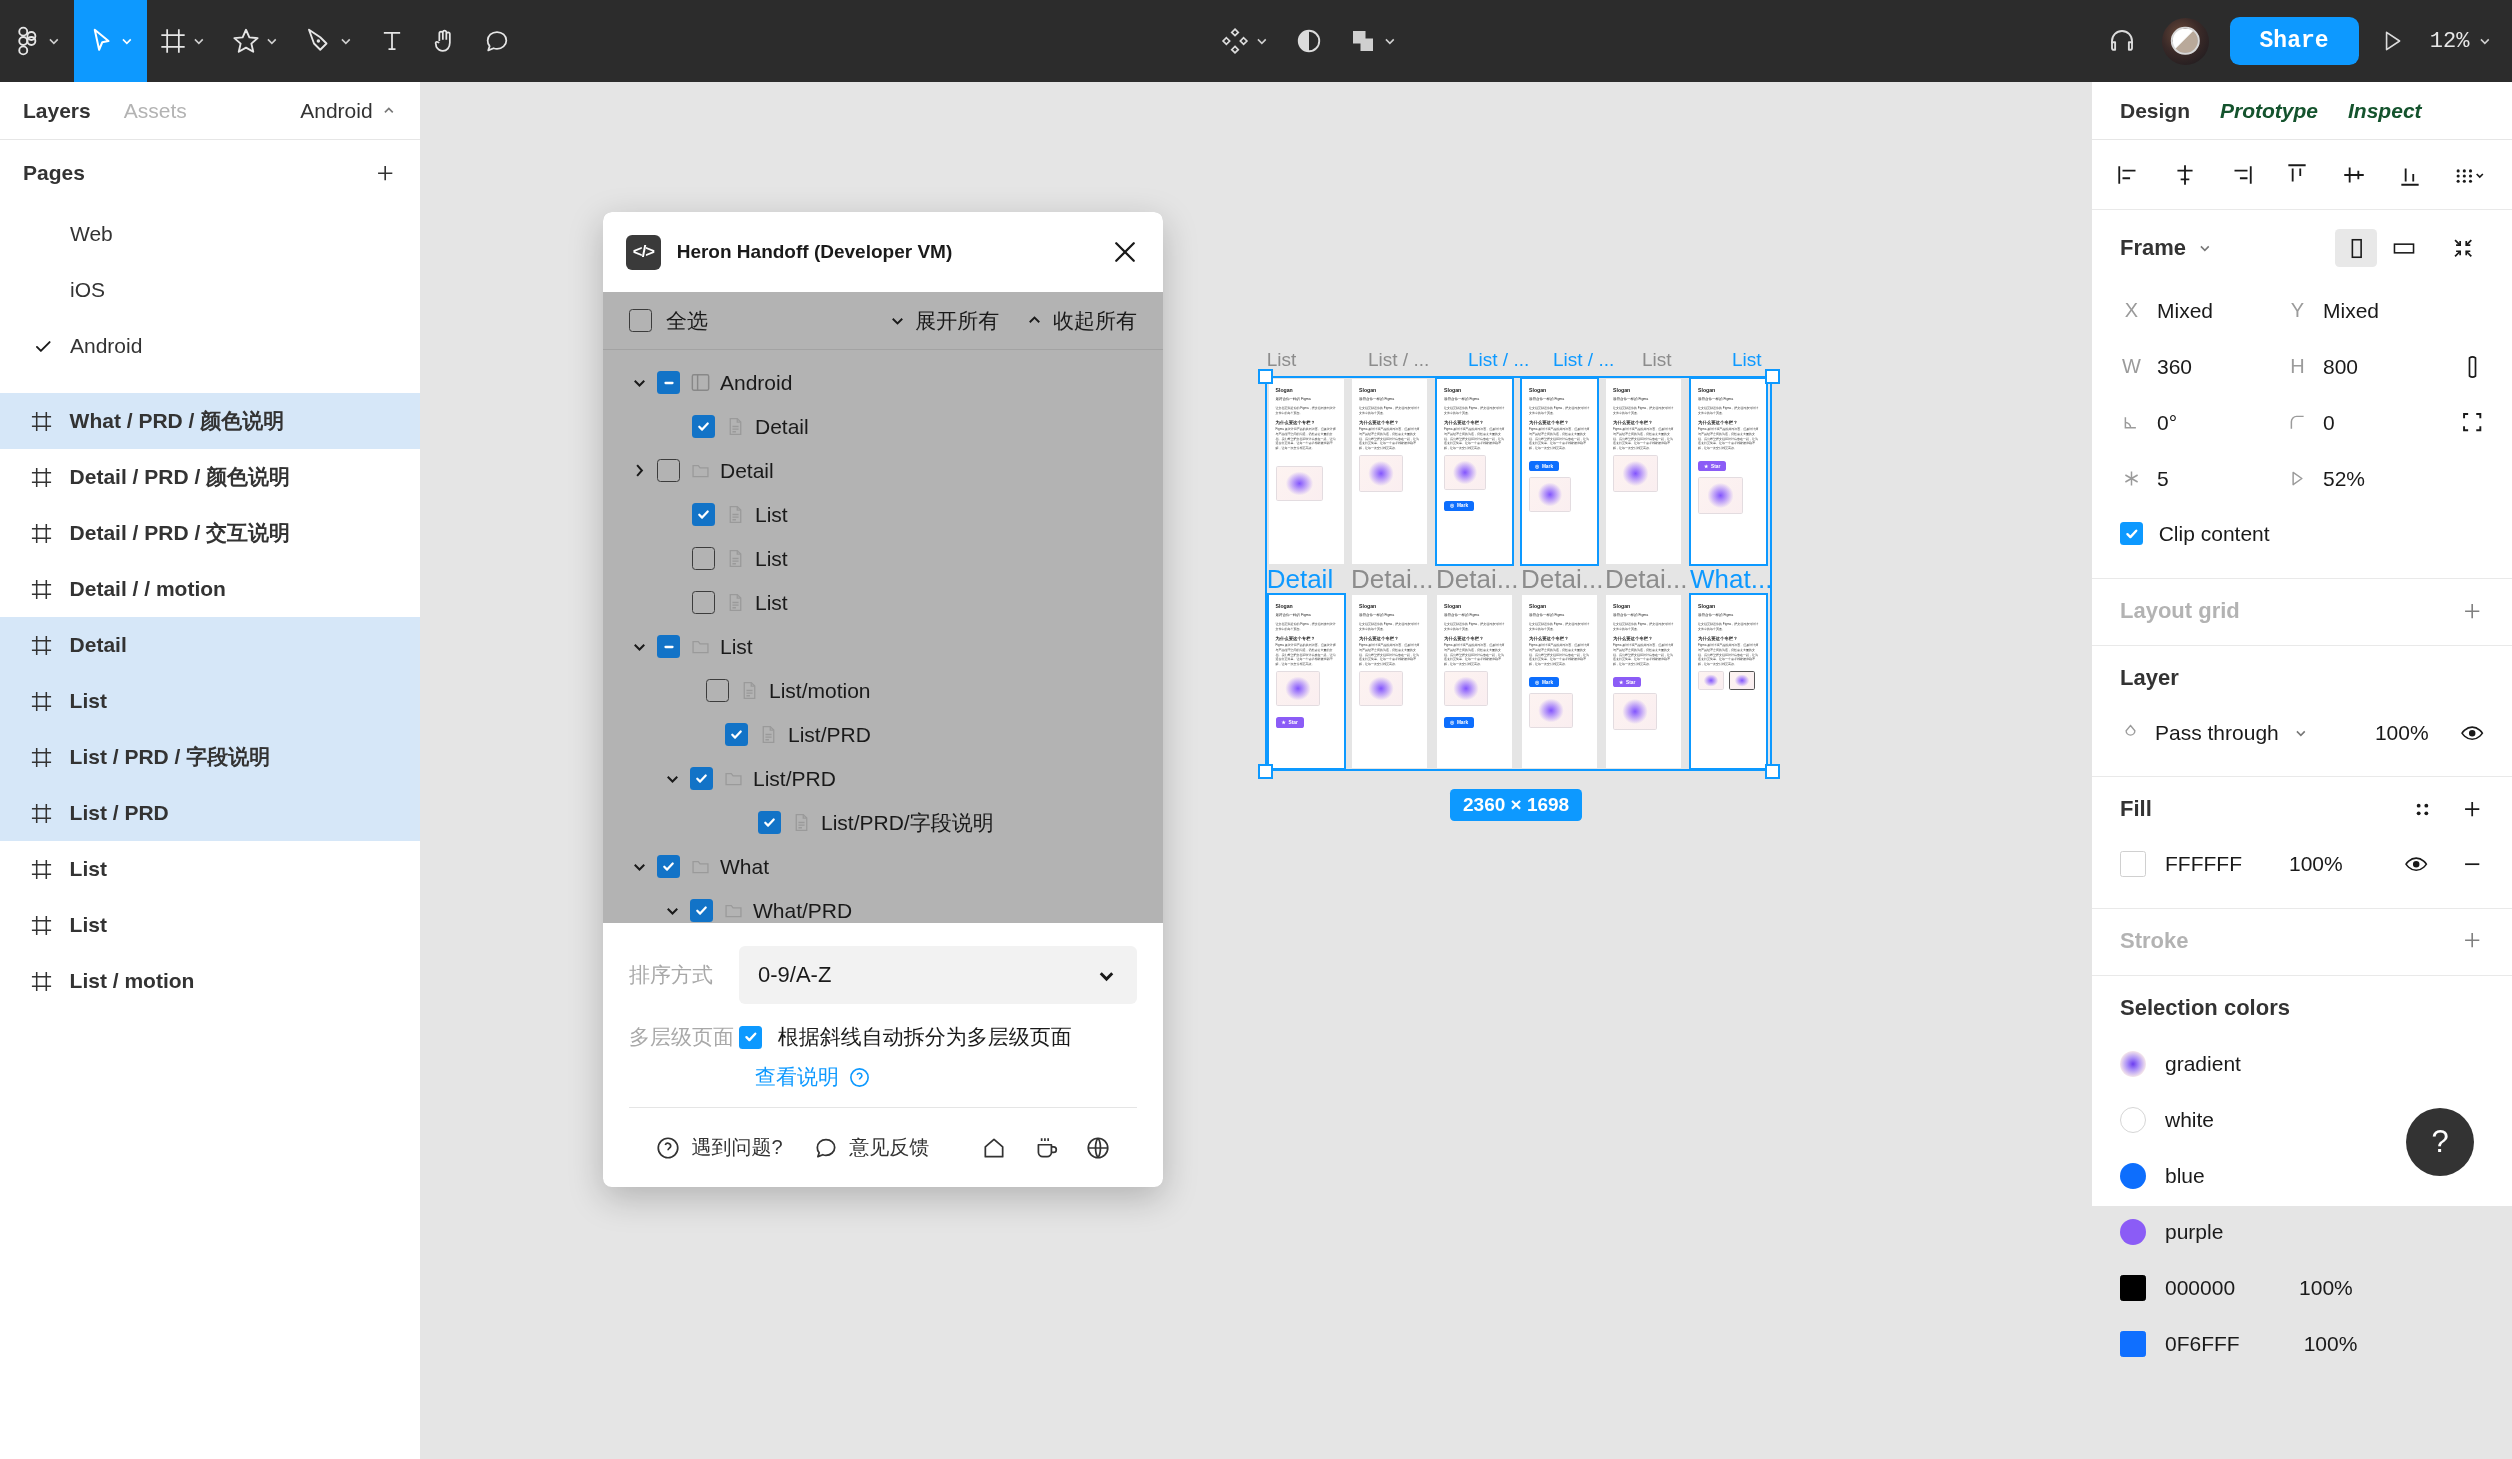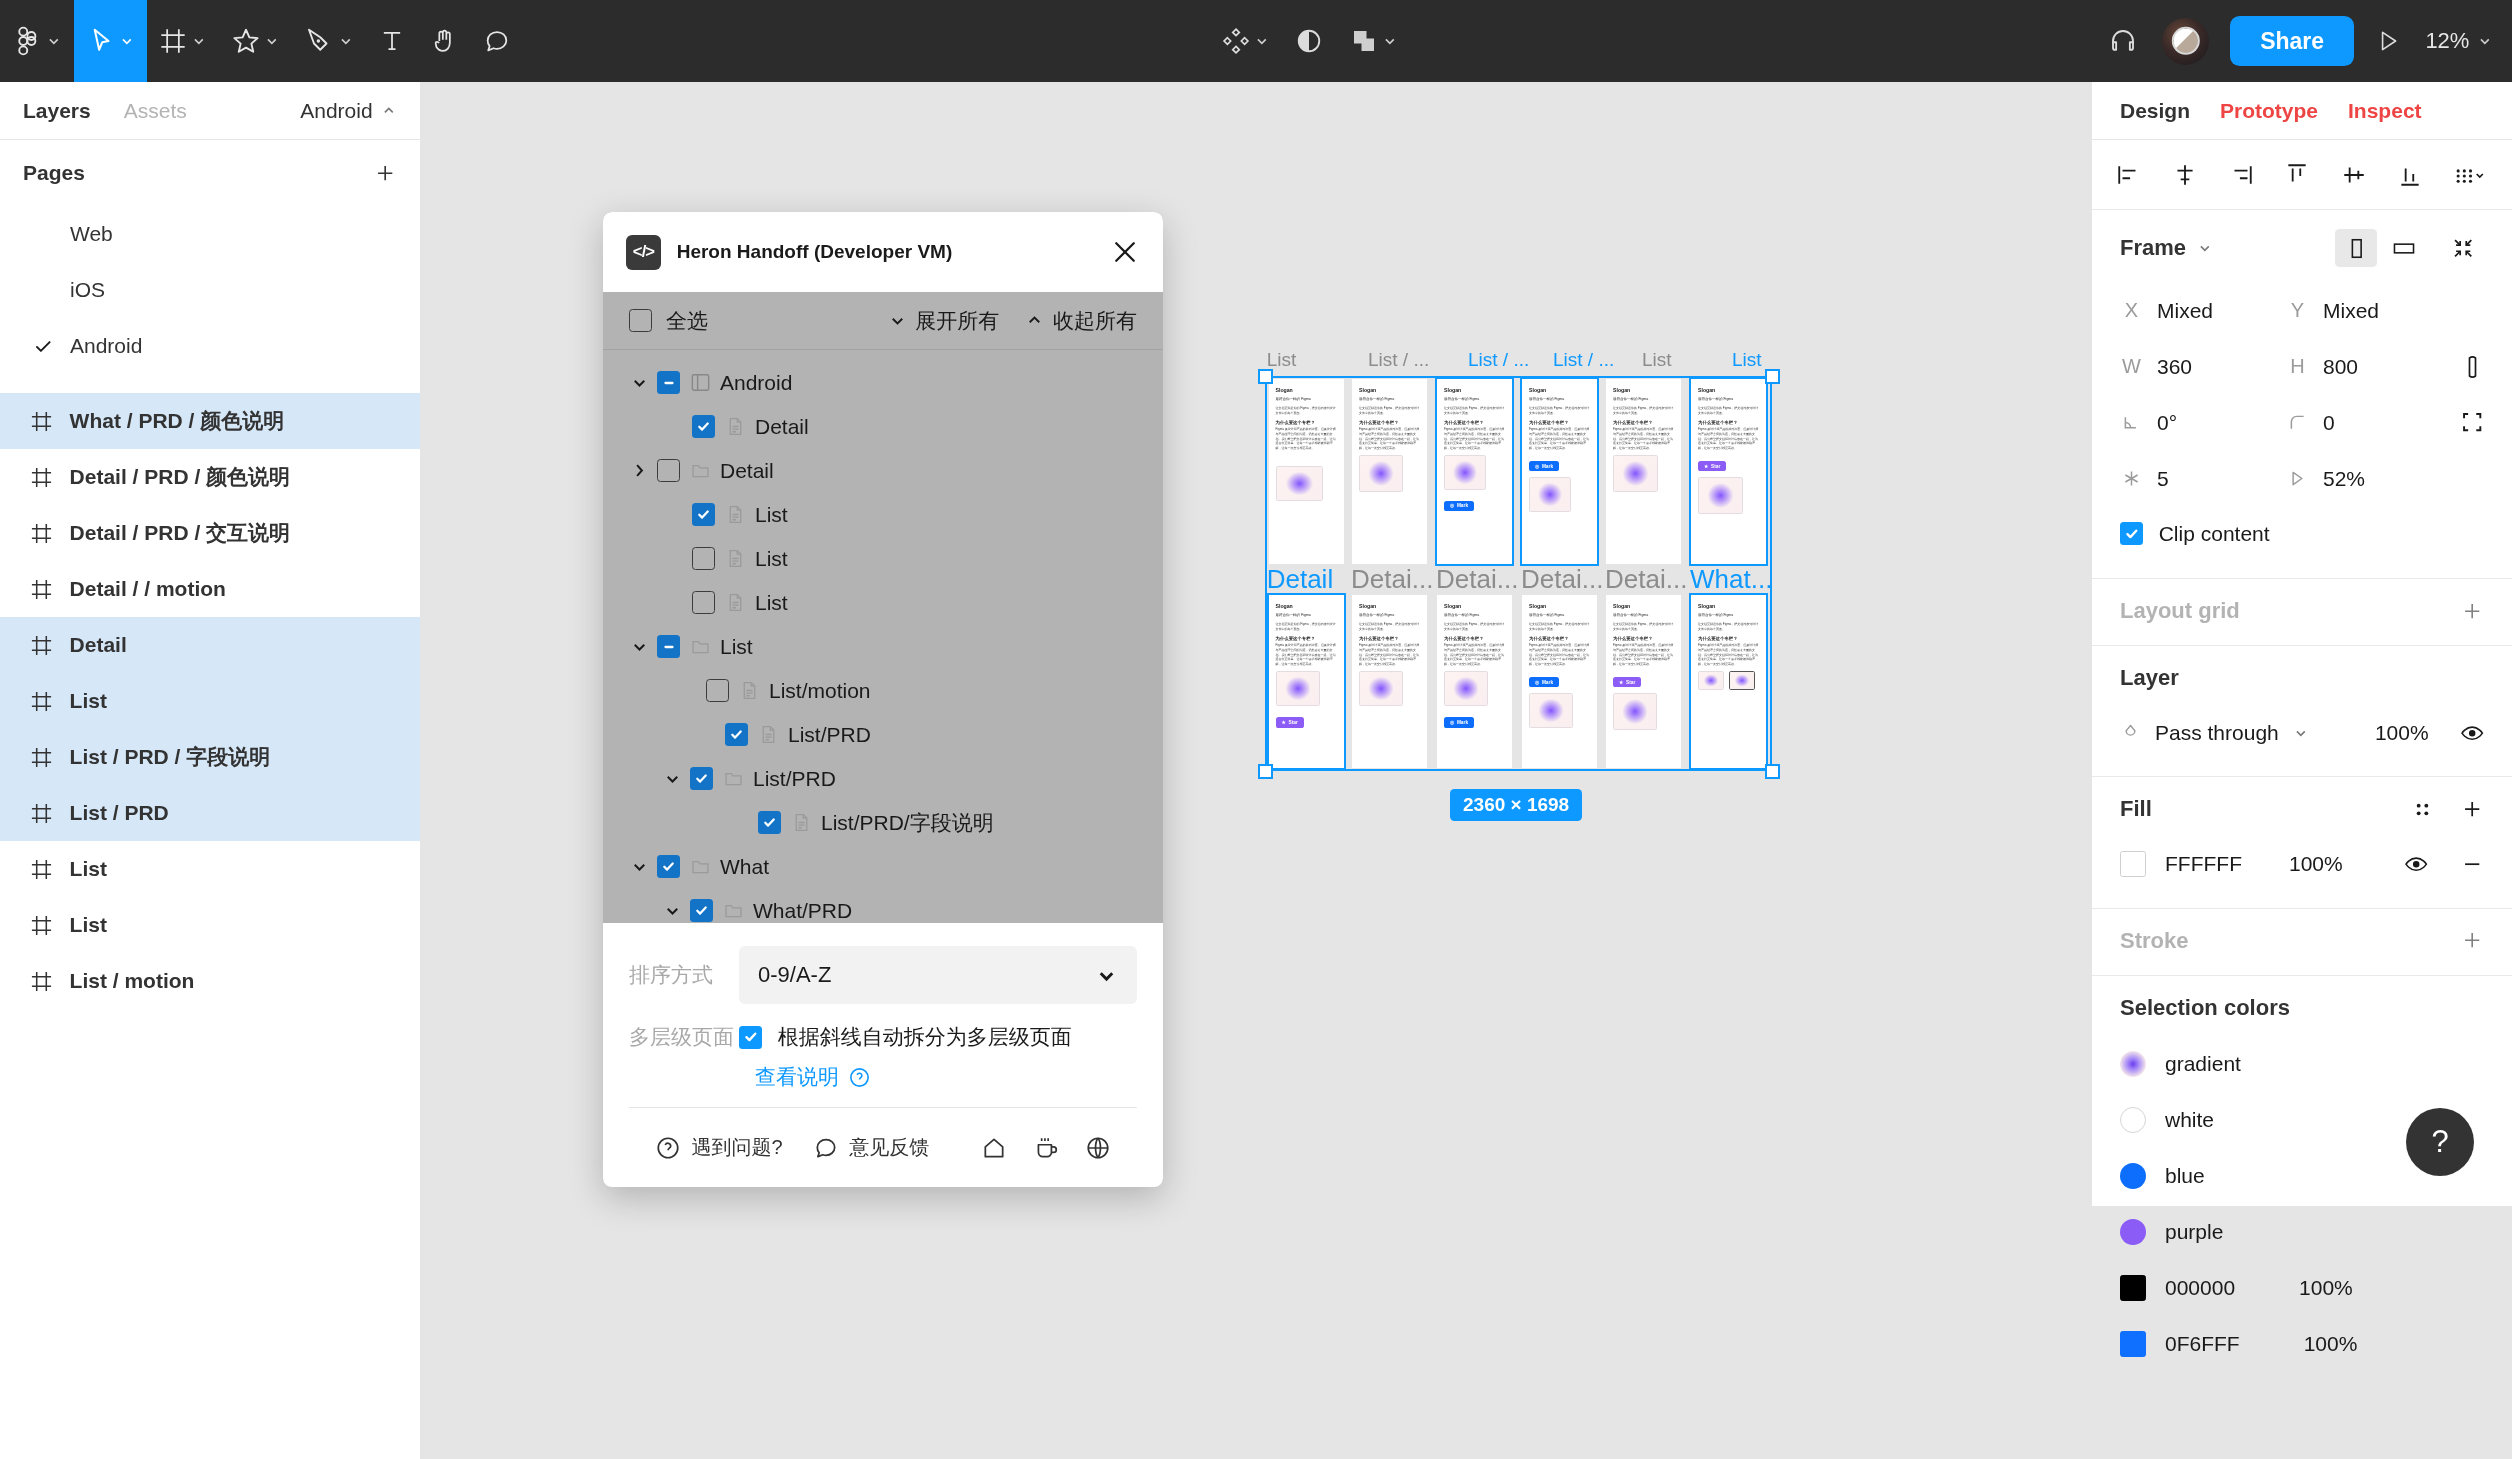--- a/index.html
+++ b/index.html
@@ -12,21 +12,21 @@
   #app { position: relative; width: 2512px; height: 1460px; }
 
   
   .toolbar {
     position: absolute; top: 0; left: 0;
     width: 2512px; height: 82px;
     background: #2c2c2c;
     display: flex; align-items: center;
     color: #fff;
   }
-  .tb-group { display: flex; align-items: center; height: 82px; }
+  .tb-group { display: flex; align-items: center; height: 82px; font-family: Liberation Mono, monospace; }
   .tb-btn {
     display: flex; align-items: center; justify-content: center;
     height: 82px; padding: 0 12.2px; cursor: pointer;
   }
   .tb-btn.active { background: #0d99ff; }
   .tb-ico { display: block; }
   .tb-caret { margin-left: 3.5px; }
   .tb-spacer { flex: 1; }
   .share-btn {
     background: #0d99ff; color: #fff;
@@ -151,21 +151,21 @@
   .right-panel {
     position: absolute; top: 82px; right: 0;
     width: 421px; height: 1124px;
     background: #fff; border-left: 0.9px solid #e5e5e5;
   }
   .rp-tabs {
     height: 58px; display: flex; align-items: center;
     gap: 30px; padding: 0 28px; border-bottom: 0.9px solid #e6e6e6;
   }
   .rp-tab { font-size: 21px; font-weight: bold; color: #333; cursor: pointer; }
-  .rp-tab.muted { color: #ef4444; }
+  .rp-tab.muted { color: #14532d; font-style: italic; }
   .align-row {
     height: 70px; display: flex; align-items: center;
     gap: 0; padding: 0 19px; border-bottom: 0.9px solid #e9e9e9;
     justify-content: space-between;
   }
   .align-btn { cursor: pointer; display: flex; padding: 5.2px; }
   .sect { padding: 19px 28px 17.5px 28px; border-bottom: 0.9px solid #e9e9e9; }
   .sect.noborder { border-bottom: none; }
   .sect-head {
     display: flex; align-items: center; justify-content: space-between;

